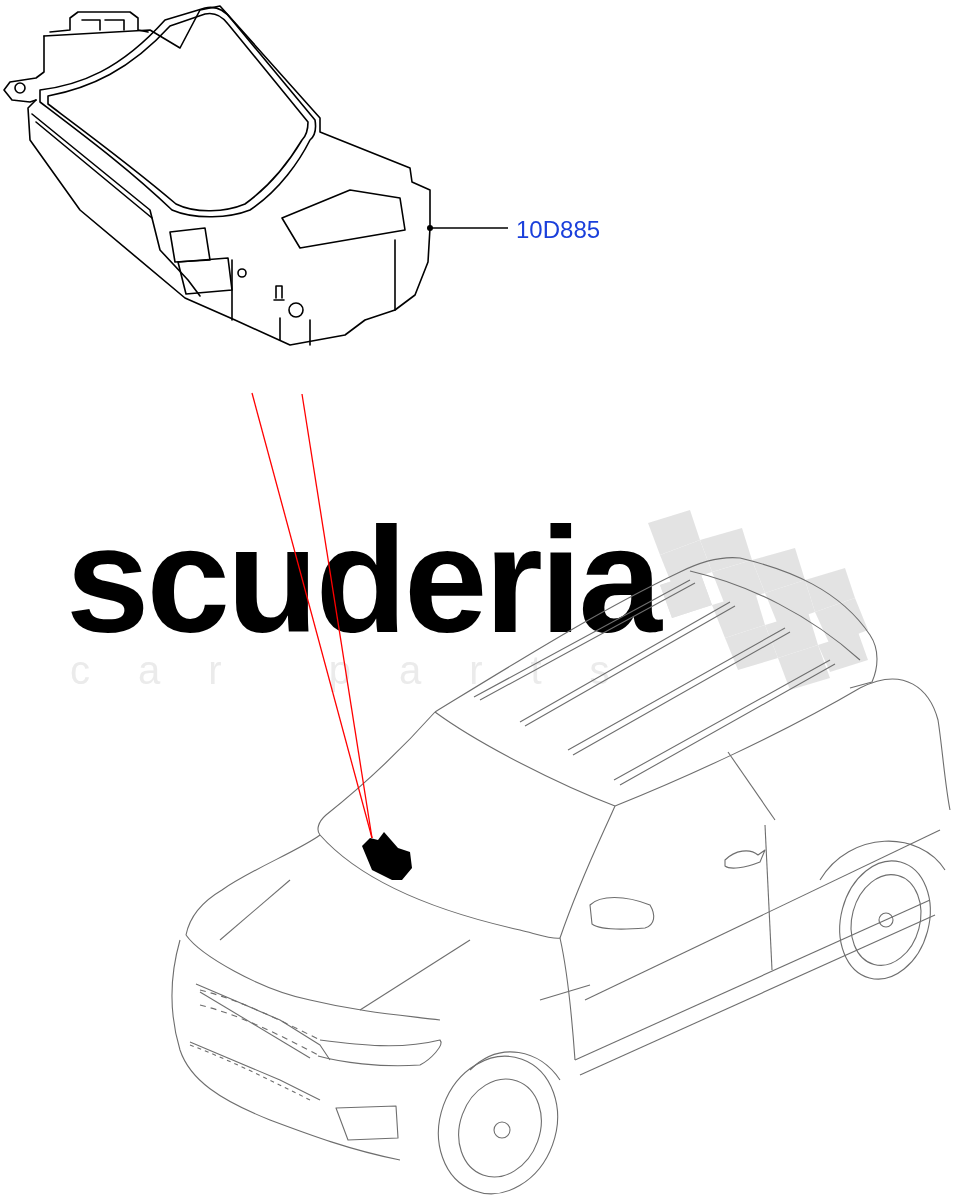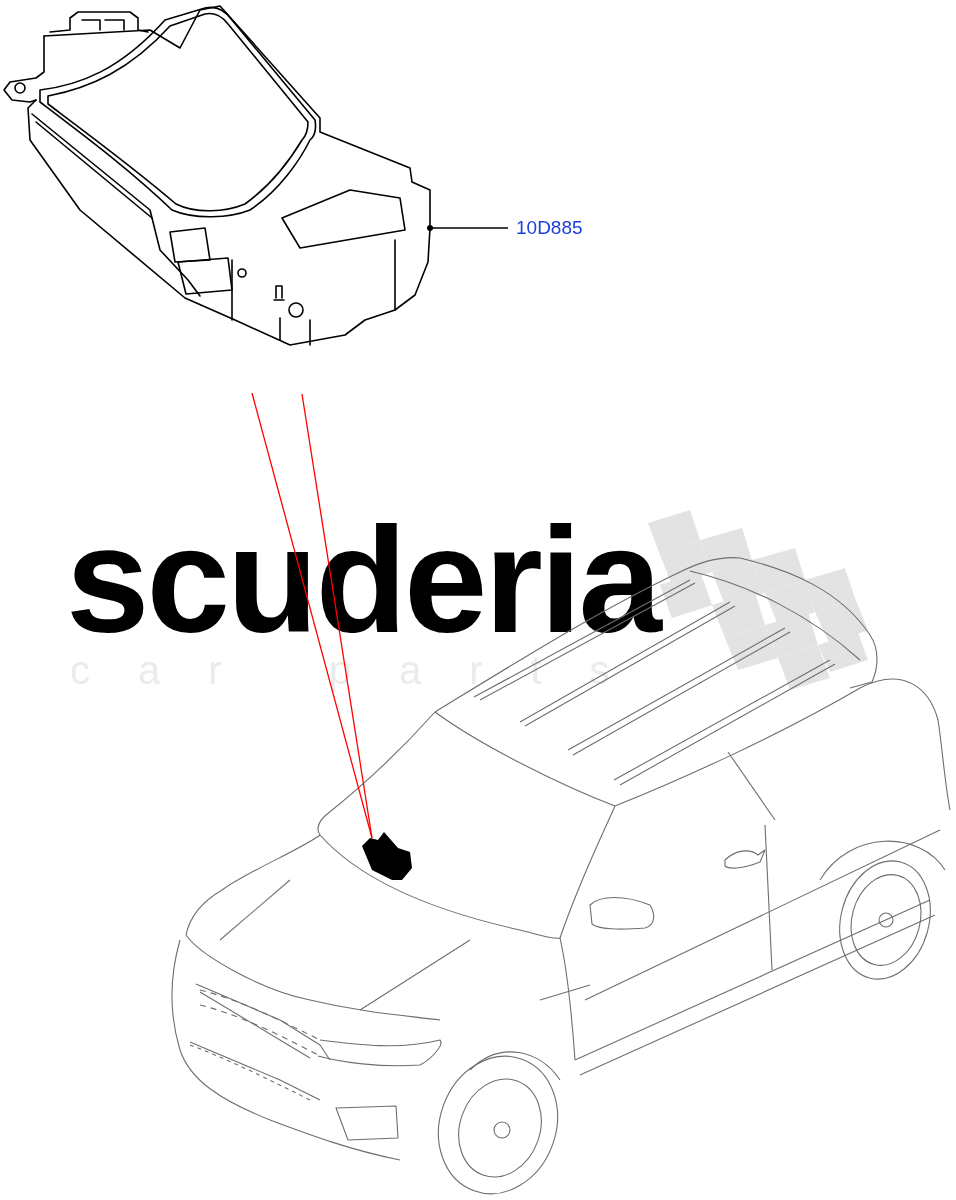--- a/index.html
+++ b/index.html
@@ -13,21 +13,21 @@
     }
     .wm-sub {
       position: absolute; left: 70px; top: 650px;
       font-family: "Liberation Sans", sans-serif;
       font-size: 40px; line-height: 1; color: #ebebeb;
       letter-spacing: 48px; white-space: nowrap;
     }
     .callout-label {
       position: absolute; left: 516px; top: 218px;
       font-family: "Liberation Sans", sans-serif;
-      font-size: 19px; color: #1a3fdb; line-height: 1;
+      font-size: 24px; color: #1a3fdb; line-height: 1;
       cursor: pointer;
     }
     svg { position: absolute; left: 0; top: 0; }
   </style>
 </head>
 <body>
 
 <div class="canvas">
 
   <svg width="956" height="1200">

